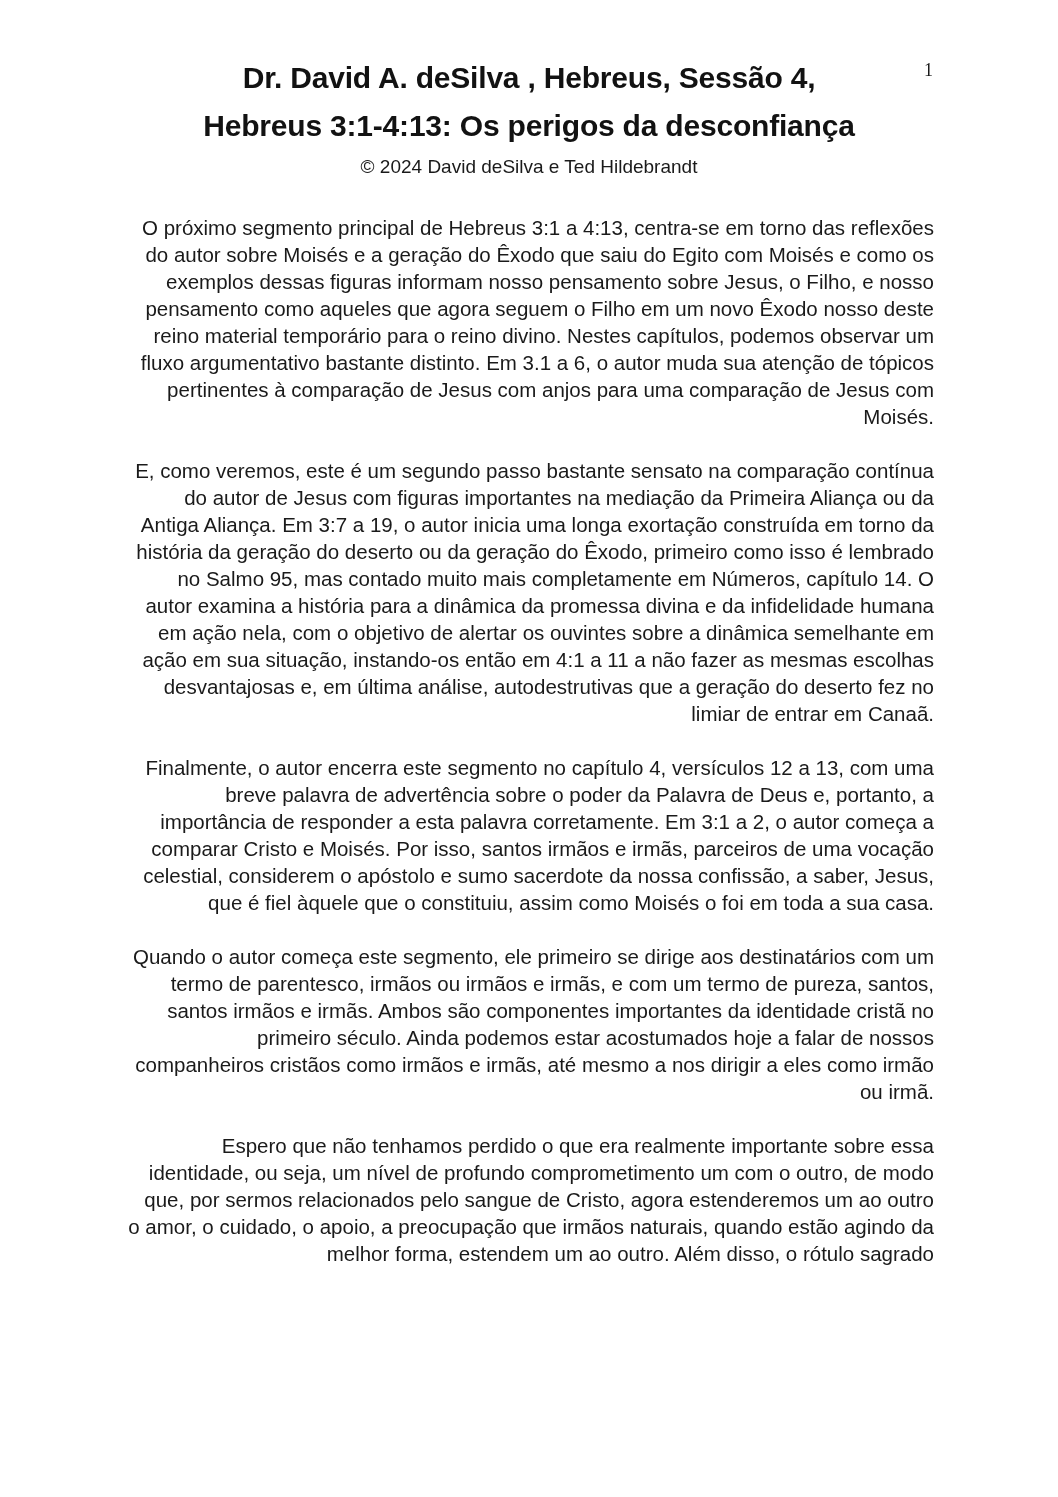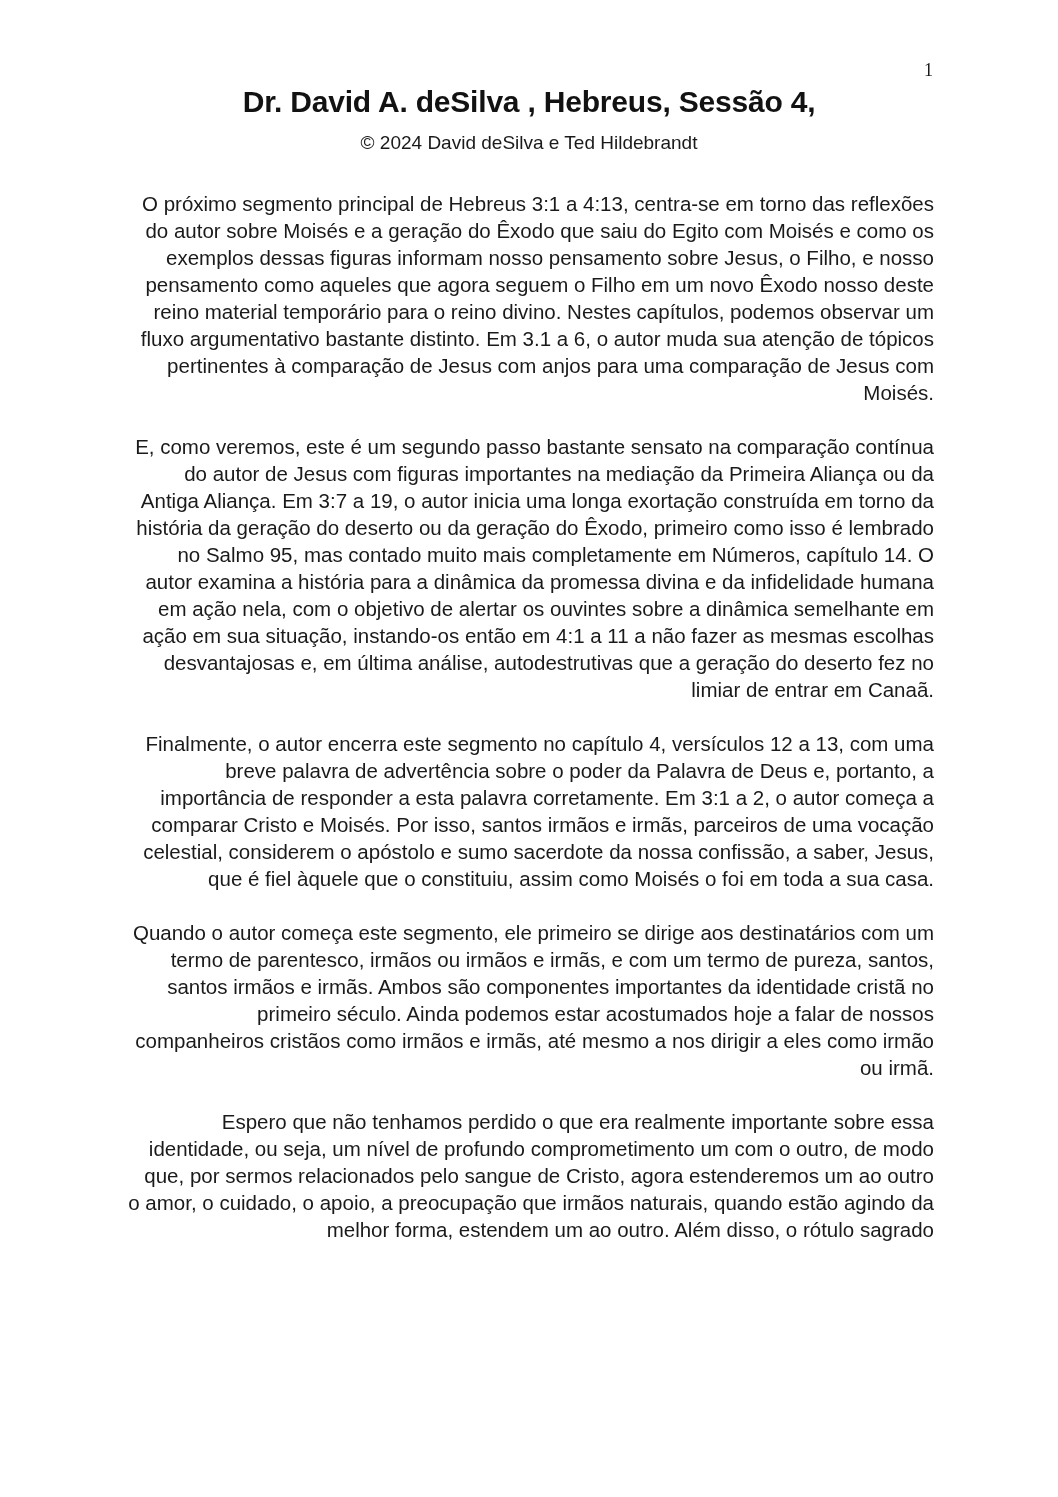--- a/index.html
+++ b/index.html
@@ -19,21 +19,21 @@
   }
   .page-number {
     position: absolute;
     top: 60px;
     right: 125px;
     font-family: "Liberation Serif", "DejaVu Serif", serif;
     font-size: 18px;
     color: #1a1a1a;
   }
   .title-block {
-    padding-top: 78px;
+    padding-top: 54px;
     text-align: center;
   }
   .title-line {
     font-weight: bold;
     font-size: 30px;
     line-height: 48px;
     color: #121212;
     letter-spacing: -0.2px;
   }
   .byline {
@@ -55,20 +55,21 @@
 </style>
 </head>
 <body>
 
 <div class="page">
 
   <div class="page-number">1</div>
 
   <div class="title-block">
     <div class="title-line">Dr. David A. deSilva , Hebreus, Sessão 4,</div>
+    <div class="title-line">Hebreus 3:1-4:13: Os perigos da desconfiança</div>
     <div class="byline">© 2024 David deSilva e Ted Hildebrandt</div>
   </div>
 
   <div class="body-text">
     <p>O próximo segmento principal de Hebreus 3:1 a 4:13, centra-se em torno das reflexões do autor sobre Moisés e a geração do Êxodo que saiu do Egito com Moisés e como os exemplos dessas figuras informam nosso pensamento sobre Jesus, o Filho, e nosso pensamento como aqueles que agora seguem o Filho em um novo Êxodo nosso deste reino material temporário para o reino divino. Nestes capítulos, podemos observar um fluxo argumentativo bastante distinto. Em 3.1 a 6, o autor muda sua atenção de tópicos pertinentes à comparação de Jesus com anjos para uma comparação de Jesus com Moisés.</p>
     <p>E, como veremos, este é um segundo passo bastante sensato na comparação contínua do autor de Jesus com figuras importantes na mediação da Primeira Aliança ou da Antiga Aliança. Em 3:7 a 19, o autor inicia uma longa exortação construída em torno da história da geração do deserto ou da geração do Êxodo, primeiro como isso é lembrado no Salmo 95, mas contado muito mais completamente em Números, capítulo 14. O autor examina a história para a dinâmica da promessa divina e da infidelidade humana em ação nela, com o objetivo de alertar os ouvintes sobre a dinâmica semelhante em ação em sua situação, instando-os então em 4:1 a 11 a não fazer as mesmas escolhas desvantajosas e, em última análise, autodestrutivas que a geração do deserto fez no limiar de entrar em Canaã.</p>
     <p>Finalmente, o autor encerra este segmento no capítulo 4, versículos 12 a 13, com uma breve palavra de advertência sobre o poder da Palavra de Deus e, portanto, a importância de responder a esta palavra corretamente. Em 3:1 a 2, o autor começa a comparar Cristo e Moisés. Por isso, santos irmãos e irmãs, parceiros de uma vocação celestial, considerem o apóstolo e sumo sacerdote da nossa confissão, a saber, Jesus, que é fiel àquele que o constituiu, assim como Moisés o foi em toda a sua casa.</p>
     <p>Quando o autor começa este segmento, ele primeiro se dirige aos destinatários com um termo de parentesco, irmãos ou irmãos e irmãs, e com um termo de pureza, santos, santos irmãos e irmãs. Ambos são componentes importantes da identidade cristã no primeiro século. Ainda podemos estar acostumados hoje a falar de nossos companheiros cristãos como irmãos e irmãs, até mesmo a nos dirigir a eles como irmão ou irmã.</p>
     <p>Espero que não tenhamos perdido o que era realmente importante sobre essa identidade, ou seja, um nível de profundo comprometimento um com o outro, de modo que, por sermos relacionados pelo sangue de Cristo, agora estenderemos um ao outro o amor, o cuidado, o apoio, a preocupação que irmãos naturais, quando estão agindo da melhor forma, estendem um ao outro. Além disso, o rótulo sagrado</p>
   </div>

